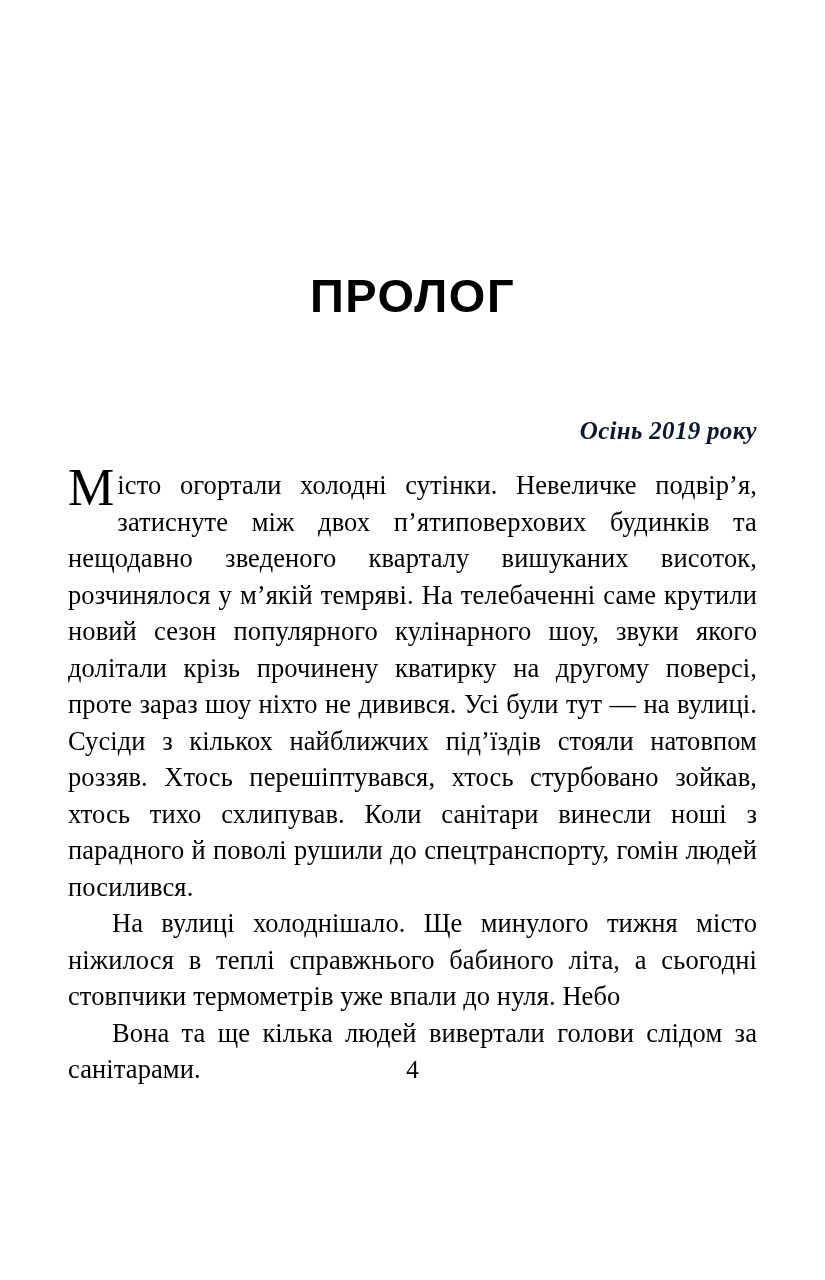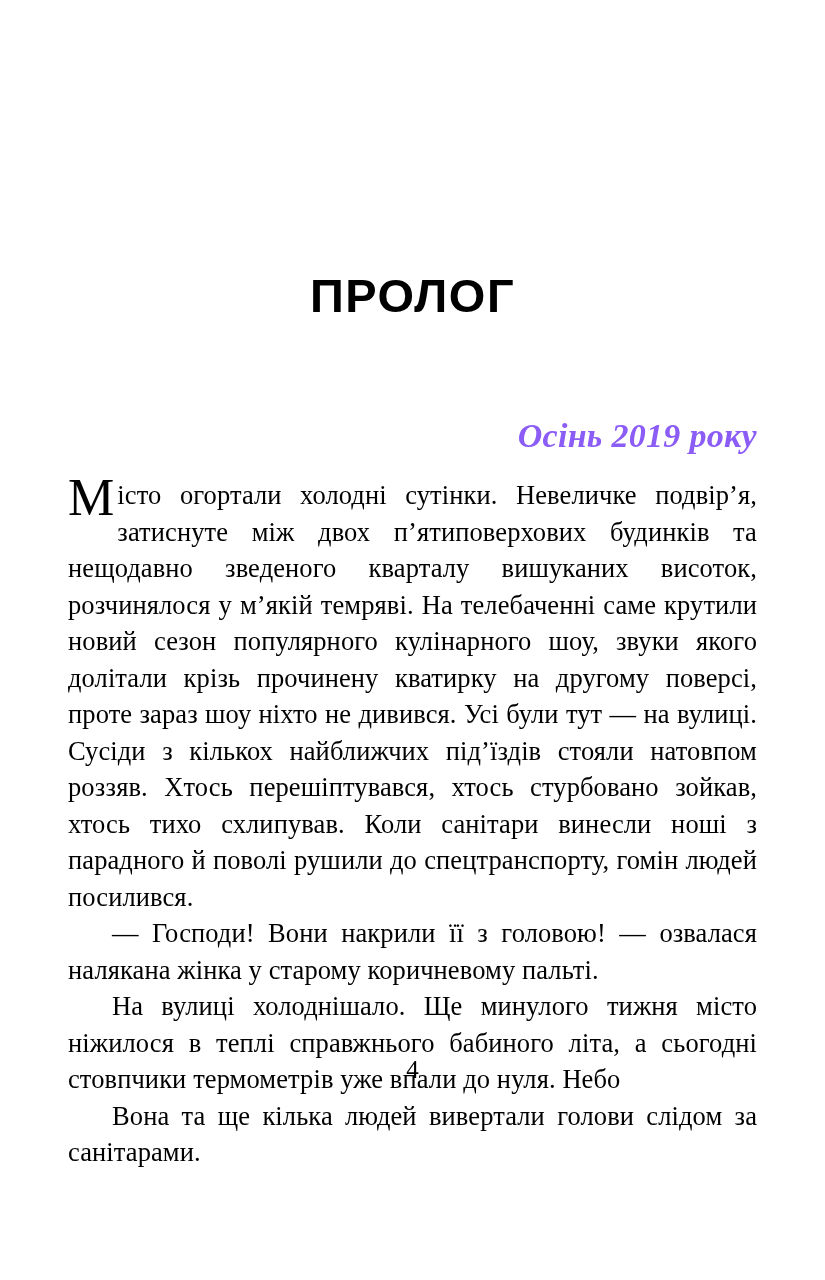--- a/index.html
+++ b/index.html
@@ -33,23 +33,23 @@
     line-height: 1;
     color: #000000;
   }
   .season-line {
     margin: 0;
     padding-top: 98px;
     text-align: right;
     font-family: "Liberation Serif", serif;
     font-style: italic;
     font-weight: bold;
-    font-size: 34px;
+    font-size: 25px;
     letter-spacing: 0.3px;
-    color: #8b5cf6;
+    color: #0f172a;
   }
   .body-block {
     margin-top: 22px;
   }
   p.para {
     margin: 0;
     text-align: justify;
     text-justify: inter-word;
     font-size: 26.5px;
     line-height: 36.5px;
@@ -86,20 +86,19 @@
 <body>
 
 <div class="page">
 
   <h1 class="chapter-title">ПРОЛОГ</h1>
 
   <div class="season-line">Осінь 2019 року</div>
 
   <div class="body-block">
     <p class="para first"><span class="dropcap">М</span><span>істо огортали холодні сутінки. Невеличке подвір’я, затиснуте між двох п’ятиповерхових будинків та нещодавно зведеного кварталу вишуканих висоток, розчинялося у м’якій темряві. На телебаченні саме крутили новий сезон популярного кулінарного шоу, звуки якого долітали крізь прочинену кватирку на другому поверсі, проте зараз шоу ніхто не дивився. Усі були тут — на вулиці. Сусіди з кількох найближчих під’їздів стояли натовпом роззяв. Хтось перешіптувався, хтось стурбовано зойкав, хтось тихо схлипував. Коли санітари винесли ноші з парадного й поволі рушили до спецтранспорту, гомін людей посилився.</span></p>
-    <p class="para indent"><span>— Господи! Вони накрили її з головою! — озвалася налякана жінка у старому коричневому пальті.</span></p>
     <p class="para indent"><span>На вулиці холоднішало. Ще минулого тижня місто ніжилося в теплі справжнього бабиного літа, а сьогодні стовпчики термометрів уже впали до нуля. Небо</span></p>
     <p class="para indent"><span>Вона та ще кілька людей вивертали голови слідом за санітарами.</span></p>
   </div>
 
   <div class="folio">4</div>
 
 </div>
 
 </body></html>

